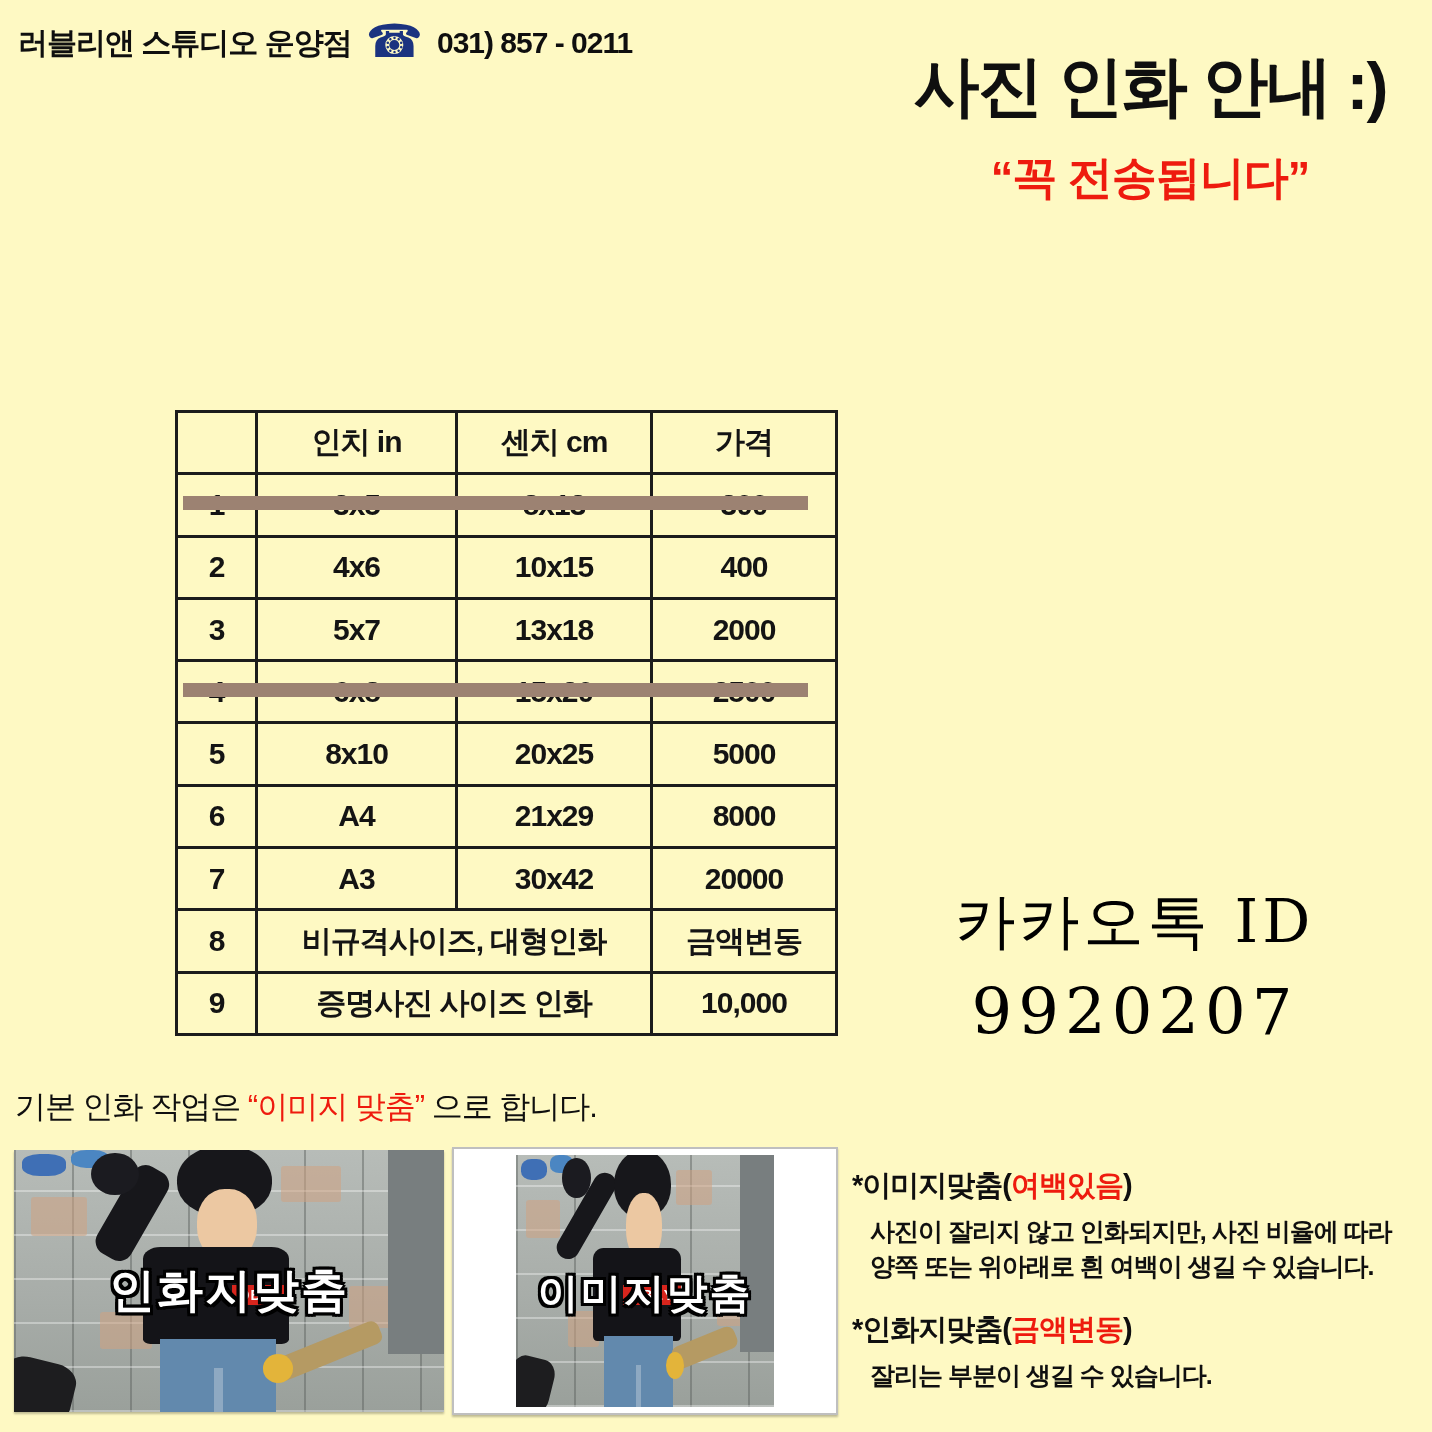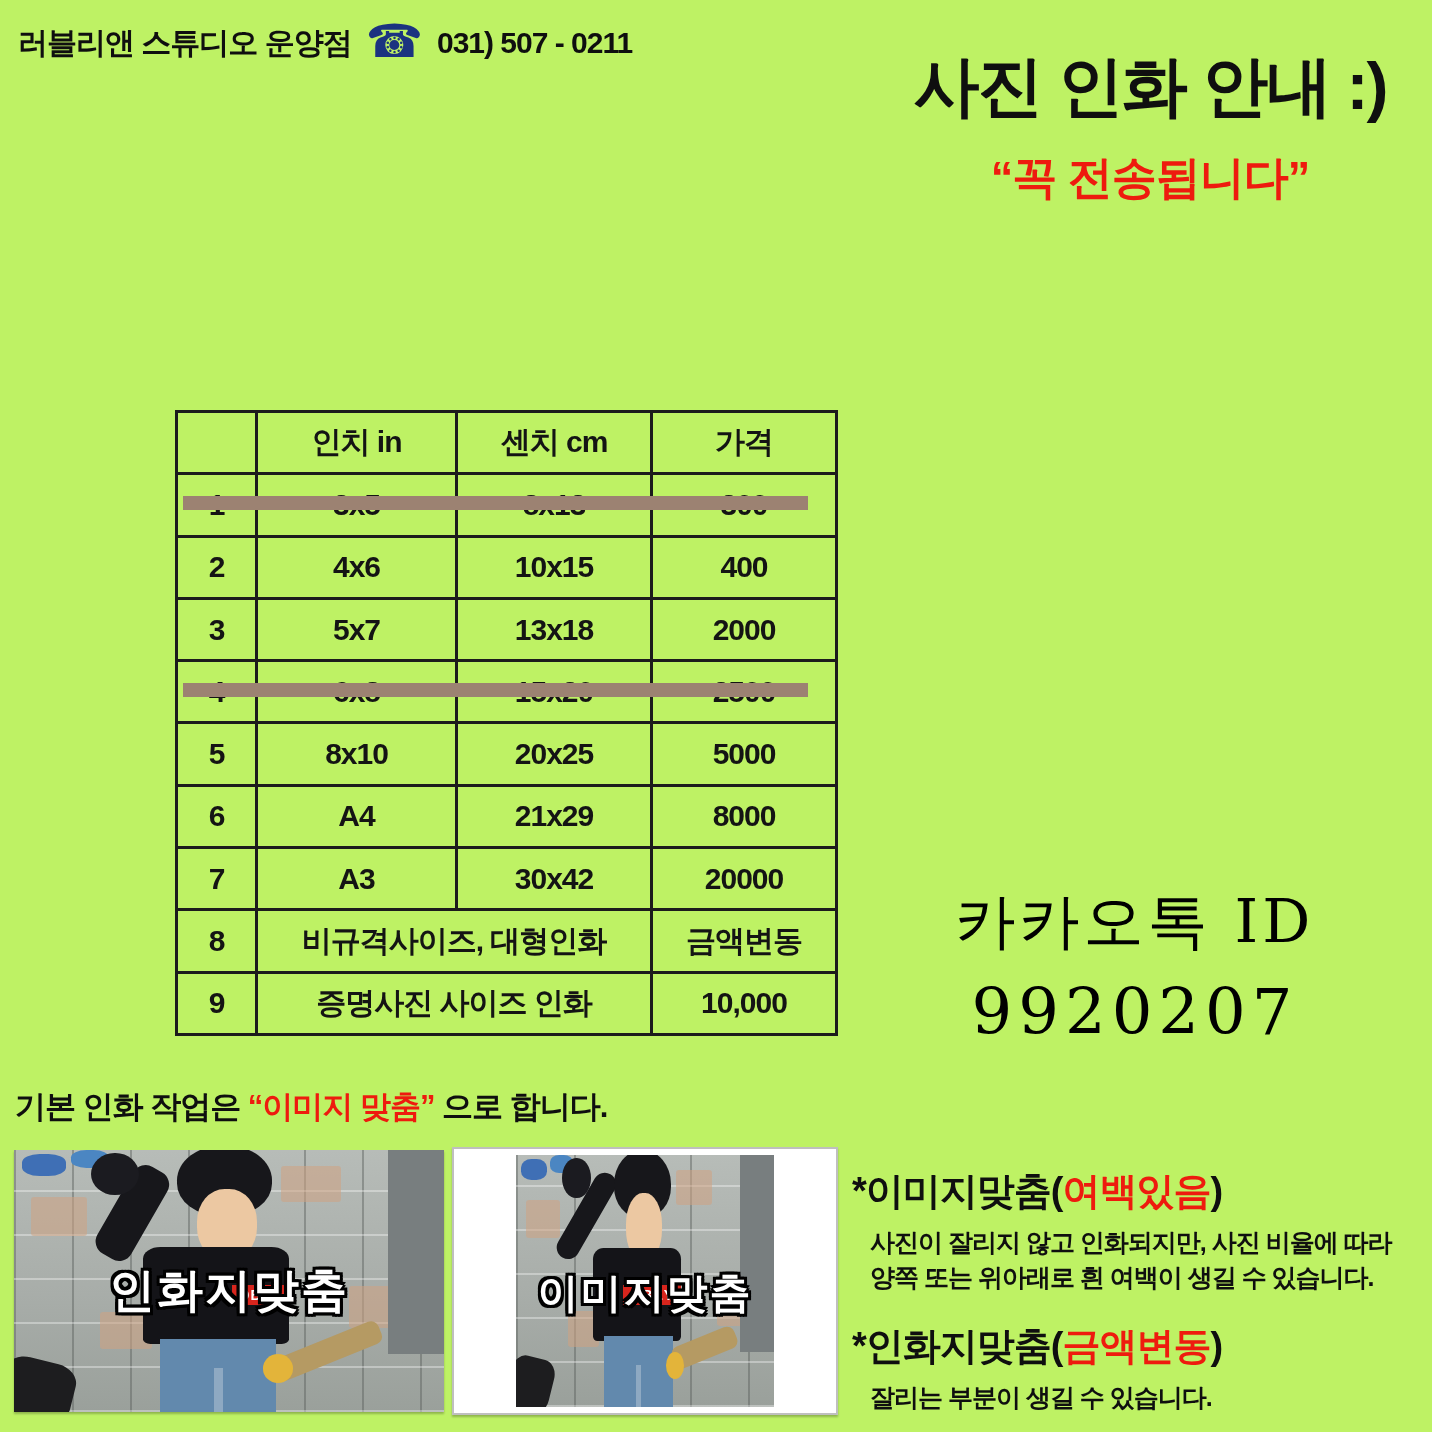--- a/index.html
+++ b/index.html
@@ -1,18 +1,18 @@
 <!DOCTYPE html>
 <html><head>
 <meta charset="utf-8">
 <style>
   * { margin:0; padding:0; box-sizing:border-box; }
   html,body { background:#ffffff; }
   .canvas {
-    position:relative; width:1432px; height:1432px; background:#bef264;
+    position:relative; width:1432px; height:1432px; background:#fef9c3;
     font-family:"Liberation Sans", sans-serif; color:#0f0f0f; overflow:hidden;
   }
 
   
   .header { position:absolute; left:18px; top:20px; display:flex; align-items:center; gap:14px; }
   .studio-name, .phone-number { font-size:30px; font-weight:900; letter-spacing:-1px; }
   .phone-glyph { font-size:46px; color:#1b3380; line-height:1; transform:translateY(-2px); }
 
   
   .title { position:absolute; left:872px; top:42px; width:556px; text-align:center;
@@ -38,21 +38,21 @@
   .strike-line { position:absolute; left:8px; width:625px; height:14px;
                  background:#9c8272; z-index:3; }
 
   
   .kakao { position:absolute; left:900px; top:882px; width:470px; text-align:center;
            font-family:"DejaVu Serif", serif; color:#000; }
   .kakao-label { font-size:60px; letter-spacing:4px; }
   .kakao-id { font-size:64px; letter-spacing:6px; margin-top:12px; }
 
   
-  .basic-note { position:absolute; left:15px; top:1086px; font-size:31px; font-weight:700; letter-spacing:-1px; }
+  .basic-note { position:absolute; left:15px; top:1086px; font-size:31px; font-weight:400; letter-spacing:-1px; }
 
   
   .photo-left { position:absolute; left:14px; top:1150px; width:430px; height:262px;
                 overflow:hidden; box-shadow:0 2px 2px rgba(0,0,0,0.25); }
   .photo-right-frame { position:absolute; left:452px; top:1147px; width:386px; height:268px;
                 background:#fff; border:2px solid #bfbfbf; box-shadow:0 2px 2px rgba(0,0,0,0.25);
                 display:flex; align-items:center; justify-content:center; }
   .photo-right-inner { width:258px; height:252px; overflow:hidden; position:relative; }
 
   .scene { position:absolute; inset:0;
@@ -97,34 +97,34 @@
                  background:#1d1d1f; border-radius:30%; transform:rotate(14deg); }
 
   .caption { position:absolute; left:0; top:42%; width:100%; text-align:center;
              color:#ffffff; font-size:46px; font-weight:900; letter-spacing:2px; z-index:5;
              text-shadow:-3px -3px 0 #000, 3px -3px 0 #000, -3px 3px 0 #000, 3px 3px 0 #000,
                           0 -3px 0 #000, 0 3px 0 #000, -3px 0 0 #000, 3px 0 0 #000; }
   .photo-right-inner .caption { font-size:41px; top:44%; }
 
   
   .notes { position:absolute; left:852px; top:1166px; width:578px; }
-  .note-heading { font-size:38px; font-weight:900; letter-spacing:-1px; }
+  .note-heading { font-size:29px; font-weight:900; letter-spacing:-1px; }
   .note-heading .red { color:#ee1b0e; }
   .note-body { margin:8px 0 26px 18px; font-size:25px; font-weight:800;
                line-height:1.4; letter-spacing:-1px; }
 </style>
 </head>
 <body>
 
 <div class="canvas">
 
   <div class="header">
     <span class="studio-name">러블리앤 스튜디오 운양점</span>
     <span class="phone-glyph">☎</span>
-    <span class="phone-number">031) 507 - 0211</span>
+    <span class="phone-number">031) 857 - 0211</span>
   </div>
 
   <div class="title">사진 인화 안내 :)</div>
   <div class="subtitle">“꼭 전송됩니다”</div>
 
 
   <div class="table-wrap">
     <table class="price">
       <colgroup>
         <col class="col-no">

